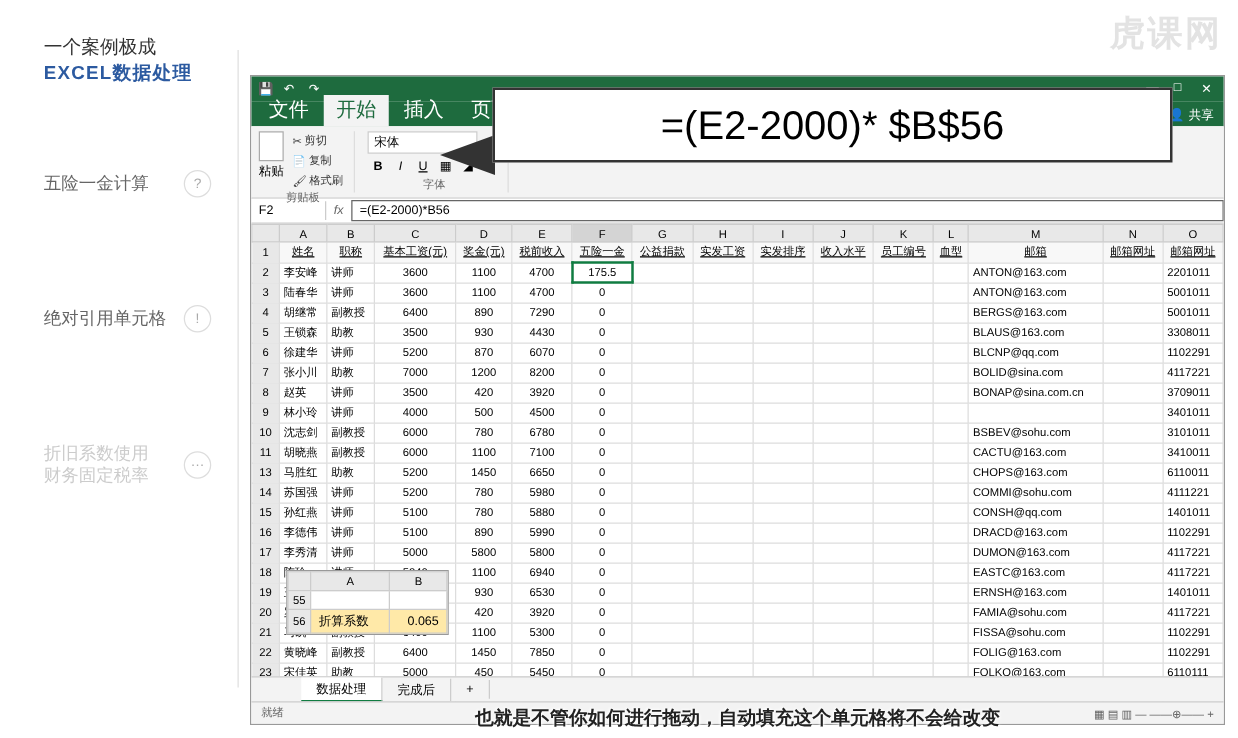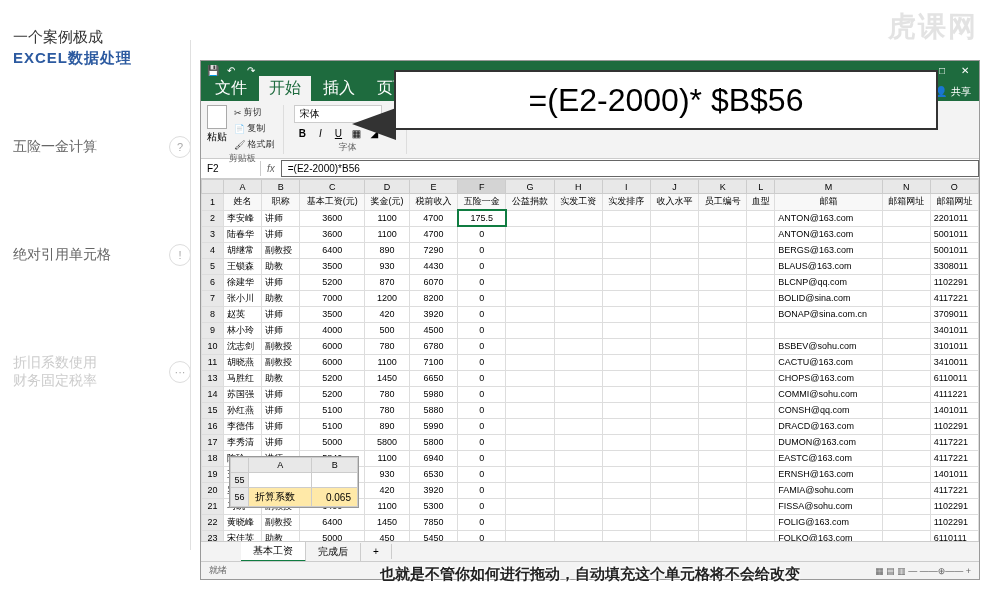--- a/index.html
+++ b/index.html
@@ -1,18 +1,18 @@
 <!DOCTYPE html>
 <html><head>
 <meta charset="utf-8">
 <style>
 *{box-sizing:border-box;margin:0;padding:0;}
 body{font-family:"Microsoft YaHei",Arial,sans-serif;background:#fff;width:990px;height:590px;position:relative;overflow:hidden;}
 .watermark{position:absolute;top:8px;right:12px;font-size:28px;font-weight:bold;color:rgba(200,200,200,0.5);z-index:100;letter-spacing:2px;}
-.sidebar{position:absolute;left:0;top:0;width:190px;height:590px;background:#fff;padding:28px 13px;}
+.sidebar{position:absolute;left:0;top:0;width:190px;height:590px;background:#fff;padding:28px 35px;}
 .side-title1{font-size:15px;color:#333;margin-bottom:2px;}
 .side-title2{font-size:15px;color:#2c5aa0;font-weight:bold;letter-spacing:1px;}
 .side-item{margin-top:50px;display:flex;align-items:center;justify-content:space-between;position:relative;}
 .side-item.dim{color:#bbb;}
 .side-item-text{font-size:14px;color:#666;}
 .side-item.dim .side-item-text{color:#ccc;}
 .bubble{width:22px;height:22px;border:1px solid #ddd;border-radius:11px;display:flex;align-items:center;justify-content:center;font-size:11px;color:#aaa;background:#fff;position:absolute;right:-14px;}
 .divider{position:absolute;left:190px;top:40px;bottom:40px;width:1px;background:#e0e0e0;}
 .excel{position:absolute;left:200px;top:60px;right:10px;bottom:10px;border:1px solid #999;background:#fff;overflow:hidden;}
 .ex-titlebar{height:20px;background:#1e6b3e;display:flex;align-items:center;padding:0 6px;justify-content:space-between;}
@@ -36,21 +36,21 @@
 .ex-fbar{height:20px;border-bottom:1px solid #ccc;display:flex;align-items:center;background:#fff;}
 .ex-namebox{width:60px;border-right:1px solid #ccc;padding:2px 6px;font-size:10px;}
 .ex-fx{padding:0 6px;font-size:10px;color:#666;font-style:italic;}
 .ex-formula{flex:1;padding:2px 6px;font-size:10px;border-left:1px solid #ccc;}
 .ex-formula-h{border:1px solid #666;}
 .ex-grid{position:relative;overflow:hidden;}
 .ex-grid table{border-collapse:collapse;font-size:9px;width:100%;}
 .ex-grid th{background:#e8e8e8;border:1px solid #ccc;padding:1px 2px;font-weight:normal;text-align:center;font-size:9px;height:14px;}
 .ex-grid td{border:1px solid #ddd;padding:1px 3px;height:13px;white-space:nowrap;overflow:hidden;}
 .ex-grid .rowh{background:#e8e8e8;text-align:center;width:22px;}
-.ex-grid .hdr{background:#f8f8f8;text-align:center;font-size:9px;}
+.ex-grid .hdr{background:#f8f8f8;text-align:center;font-size:9px;text-decoration:underline;}
 .col-sel{background:#d4d4d4!important;}
 .cell-sel{border:2px solid #107c41!important;text-align:center;}
 .ex-sheets{position:absolute;bottom:18px;left:0;right:0;height:20px;background:#f3f3f3;border-top:1px solid #ccc;display:flex;align-items:center;padding-left:40px;font-size:10px;}
 .sheet-tab{padding:2px 12px;border-right:1px solid #ccc;cursor:pointer;}
 .sheet-tab.active{background:#fff;border-bottom:2px solid #107c41;}
 .ex-status{position:absolute;bottom:0;left:0;right:0;height:18px;background:#f3f3f3;border-top:1px solid #ccc;display:flex;align-items:center;padding:1px 8px;font-size:9px;color:#666;justify-content:space-between;}
 .big-formula{position:absolute;left:394px;top:70px;width:544px;height:60px;background:#fff;border:2px solid #333;display:flex;align-items:center;justify-content:center;font-size:32px;font-family:Arial;z-index:50;}
 .pointer-tri{position:absolute;left:352px;top:108px;width:0;height:0;border-right:44px solid #333;border-top:16px solid transparent;border-bottom:16px solid transparent;z-index:49;}
 .inset-box{position:absolute;left:229px;top:456px;width:130px;border:1px solid #999;background:#fff;z-index:40;font-size:10px;}
 .inset-box table{border-collapse:collapse;width:100%;}
@@ -595,21 +595,21 @@
             <td></td>
             <td></td>
             <td>FRANK@163.com</td>
             <td></td>
             <td>5323001</td>
           </tr>
         </tbody>
       </table>
   </div>
   <div class="ex-sheets">
-    <div class="sheet-tab active">基本工资</div>
+    <div class="sheet-tab active">数据处理</div>
     <div class="sheet-tab">完成后</div>
     <div class="sheet-tab">+</div>
   </div>
   <div class="ex-status">
     <span>就绪</span>
     <span>▦ ▤ ▥ — ——⊕—— +</span>
   </div>
 </div>
 
 <div class="pointer-tri"></div>

